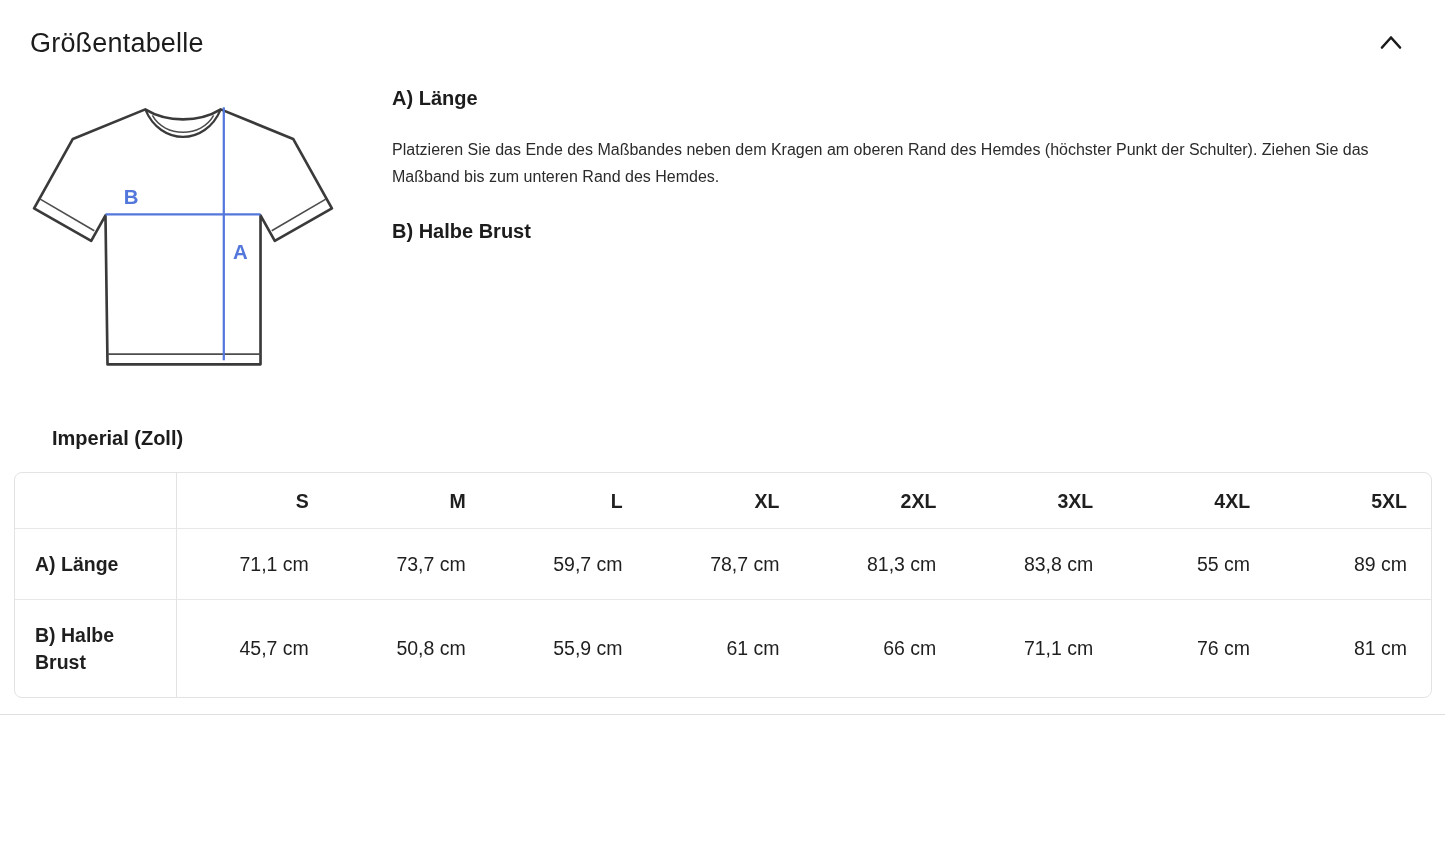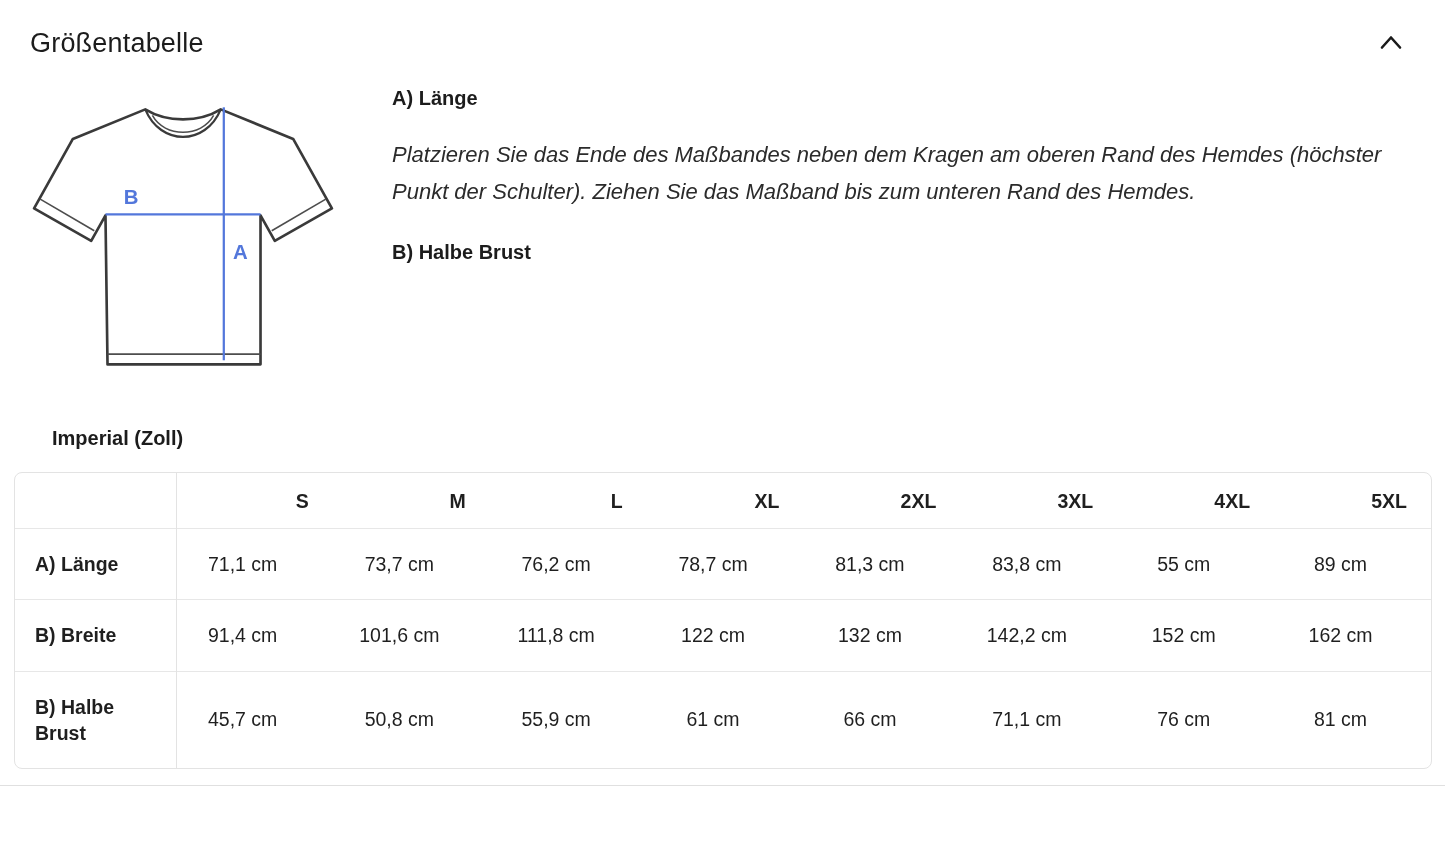--- a/index.html
+++ b/index.html
@@ -19,21 +19,21 @@
   .collapse-btn {
     position: absolute; top: 30px; right: 38px;
     background: none; border: none; padding: 4px; cursor: pointer; line-height: 0;
   }
 
   
   .content-row { display: flex; padding: 0 16px 0 30px; margin-top: 12px; gap: 56px; }
   .tshirt-figure { flex: 0 0 306px; margin: 0; padding-top: 20px; }
   .instructions { flex: 1; max-width: 1050px; padding-top: 16px; }
   .instructions h3 { font-size: 20px; font-weight: 700; margin: 0 0 26px 0; color: #1c1c1c; }
-  .instructions p { font-size: 22px; line-height: 1.7; margin: 0 0 30px 0; color: #2b2b2b; font-style: italic; }
+  .instructions p { font-size: 16px; line-height: 1.7; margin: 0 0 30px 0; color: #2b2b2b; }
 
   
   .unit-tabs { display: flex; margin: 18px 0 6px 35px; }
   .tab {
     background: none; border: none; cursor: pointer;
     font-family: "Liberation Sans", sans-serif;
     font-size: 20px; color: #1c1c1c;
     padding: 8px 17px 13px 17px;
     border-bottom: 3px solid transparent;
     font-weight: bold;
@@ -55,21 +55,21 @@
     font-size: 19.5px;
     color: #1f1f1f;
   }
   table.size-table thead th {
     font-weight: 700; text-align: right;
     padding: 17px 24px 15px 0;
   }
   table.size-table th.corner-cell { width: 161px; border-right: 1px solid #e3e3e3; }
   table.size-table tbody tr { border-top: 1px solid #e7e7e7; }
   table.size-table tbody td {
-    text-align: center; padding: 22px 24px 22px 0; font-weight: 400;
+    text-align: right; padding: 22px 24px 22px 0; font-weight: 400;
   }
   table.size-table tbody th.row-label {
     text-align: left; font-weight: 700;
     padding: 22px 16px 22px 20px;
     border-right: 1px solid #e3e3e3;
     line-height: 1.35;
   }
 
   .bottom-divider { height: 1px; background: #e0e0e0; margin-top: 16px; width: 100%; }
 </style>
@@ -138,37 +138,26 @@
             <th>3XL</th>
             <th>4XL</th>
             <th>5XL</th>
           </tr>
       </thead>
       <tbody>
           <tr>
             <th class="row-label" scope="row">A) Länge</th>
             <td>71,1 cm</td>
             <td>73,7 cm</td>
-            <td>76,2 cm</td>
+            <td>59,7 cm</td>
             <td>78,7 cm</td>
             <td>81,3 cm</td>
             <td>83,8 cm</td>
             <td>55 cm</td>
             <td>89 cm</td>
-          </tr>
-          <tr>
-            <th class="row-label" scope="row">B) Breite</th>
-            <td>91,4 cm</td>
-            <td>101,6 cm</td>
-            <td>111,8 cm</td>
-            <td>122 cm</td>
-            <td>132 cm</td>
-            <td>142,2 cm</td>
-            <td>152 cm</td>
-            <td>162 cm</td>
           </tr>
           <tr>
             <th class="row-label" scope="row">B) Halbe Brust</th>
             <td>45,7 cm</td>
             <td>50,8 cm</td>
             <td>55,9 cm</td>
             <td>61 cm</td>
             <td>66 cm</td>
             <td>71,1 cm</td>
             <td>76 cm</td>

